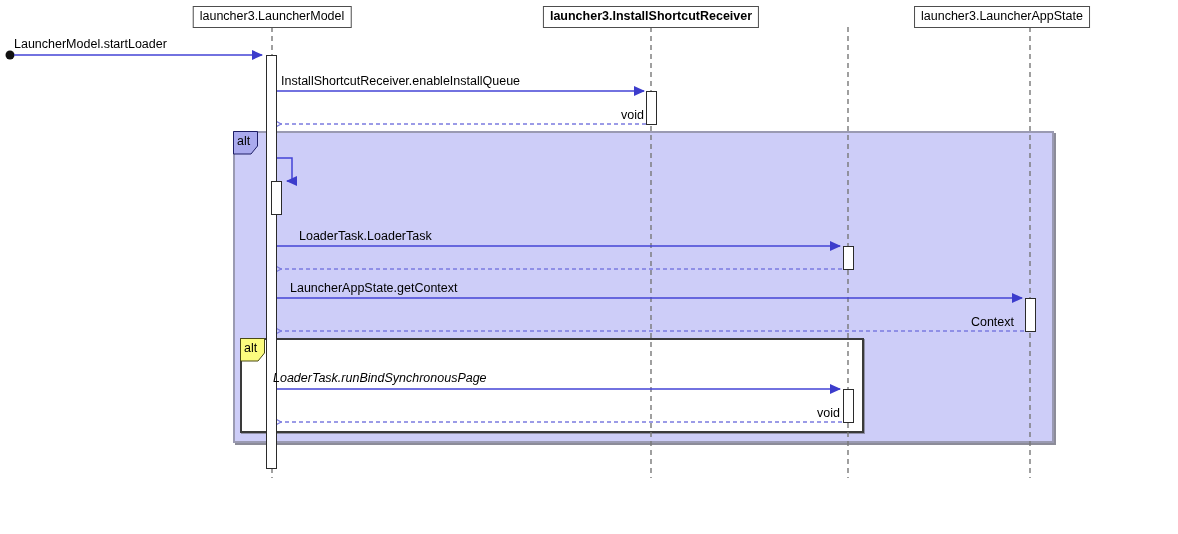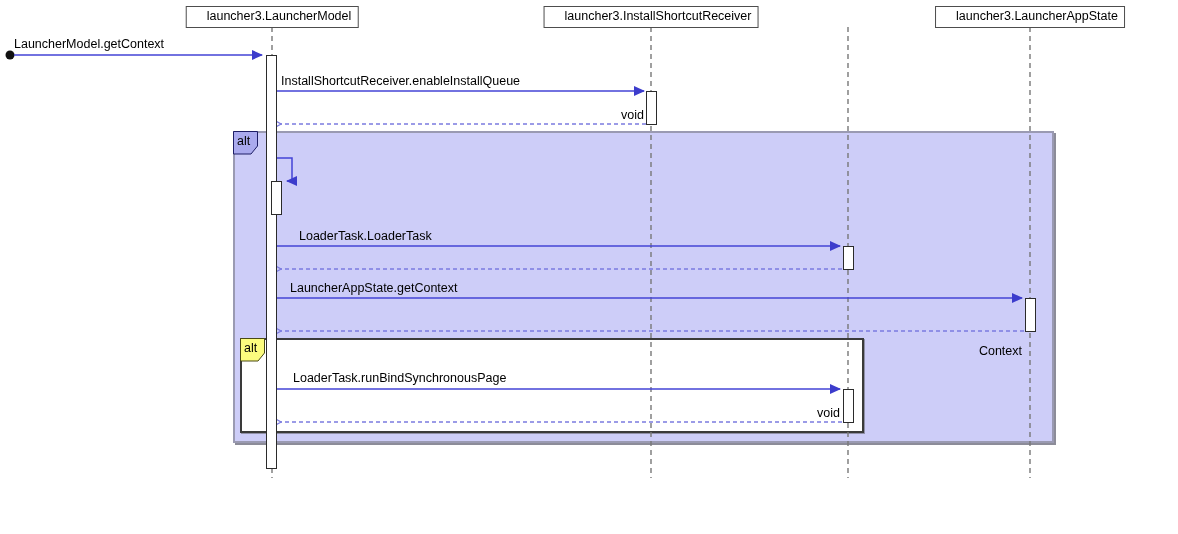--- a/index.html
+++ b/index.html
@@ -46,21 +46,21 @@
     line-height: 14px;
   }
   .op-tag.outer-tag { left: 233px; top: 131px; }
   .op-tag.inner-tag { left: 240px; top: 338px; }
   
   .participant {
     position: absolute; top: 6px; z-index: 4;
     transform: translateX(-50%);
     background: #ffffff;
     border: 1.5px solid #4d4d4d;
-    padding: 2px 6px 3px 20px;
+    padding: 2px 6px 3px 6px;
     font-size: 12.5px;
     color: #000;
     white-space: nowrap;
     line-height: 15px;
   }
   
   .activation {
     position: absolute; z-index: 3;
     width: 11px;
     background: #ffffff;
@@ -130,25 +130,25 @@
     <span class="op-text">alt</span>
   </div>
   <div class="op-tag inner-tag">
     <svg width="26" height="24">
       <polygon points="0.5,0.5 24.5,0.5 24.5,15 18,23 0.5,23" fill="#fcfc7e" stroke="#4a4a14" stroke-width="1"></polygon>
     </svg>
     <span class="op-text">alt</span>
   </div>
 
   <div class="participant" style="left:272px;">launcher3.LauncherModel</div>
-  <div class="participant" style="left:651px;">launcher3.InstallShortcutReceiver</div>
-  <div class="participant" style="left:1030px;">launcher3.LauncherAppState</div>
+  <div class="participant" style="left:651px;font-weight:bold;">launcher3.InstallShortcutReceiver</div>
+  <div class="participant" style="left:1002px;">launcher3.LauncherAppState</div>
 
-  <div class="msg-label" style="left:14px; top:37px;">LauncherModel.getContext</div>
+  <div class="msg-label" style="left:14px; top:37px;">LauncherModel.startLoader</div>
   <div class="msg-label" style="left:281px; top:74px;text-align:right;">InstallShortcutReceiver.enableInstallQueue</div>
   <div class="msg-label" style="right:534px; top:108px;">void</div>
   <div class="msg-label" style="left:281px; top:229px;margin-left:18px;">LoaderTask.LoaderTask</div>
   <div class="msg-label" style="left:290px; top:281px;">LauncherAppState.getContext</div>
-  <div class="msg-label" style="right:156px; top:315px;margin-top:29px;">Context</div>
-  <div class="msg-label" style="left:293px; top:371px;">LoaderTask.runBindSynchronousPage</div>
+  <div class="msg-label" style="right:164px; top:315px;">Context</div>
+  <div class="msg-label" style="left:273px; top:371px;font-style:italic;">LoaderTask.runBindSynchronousPage</div>
   <div class="msg-label" style="right:338px; top:406px;">void</div>
 
 </div>
 
 </body></html>

